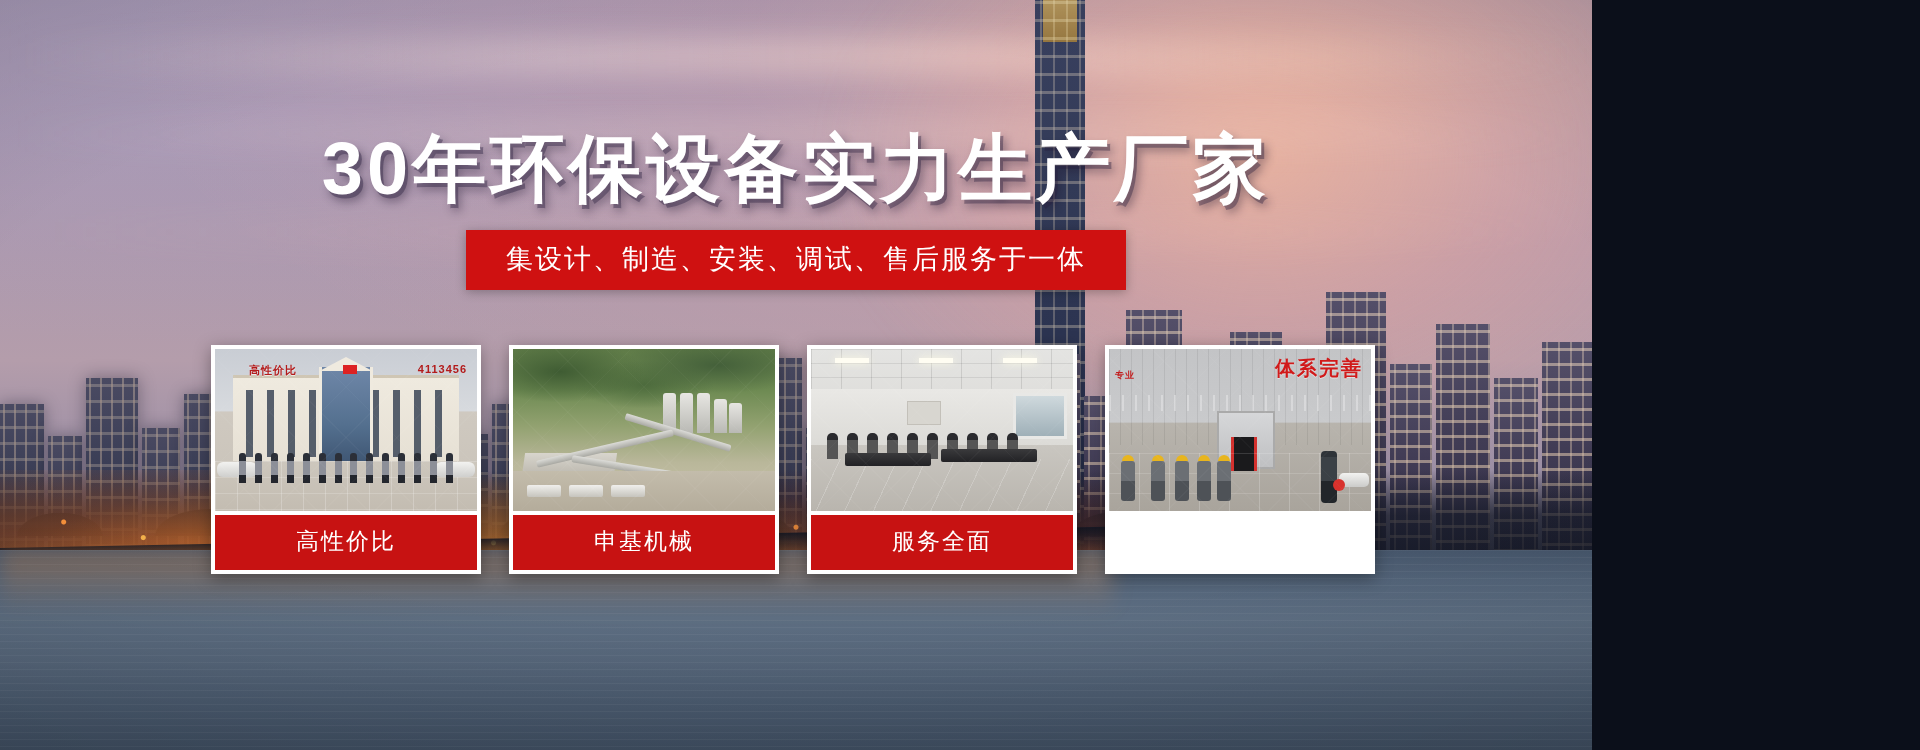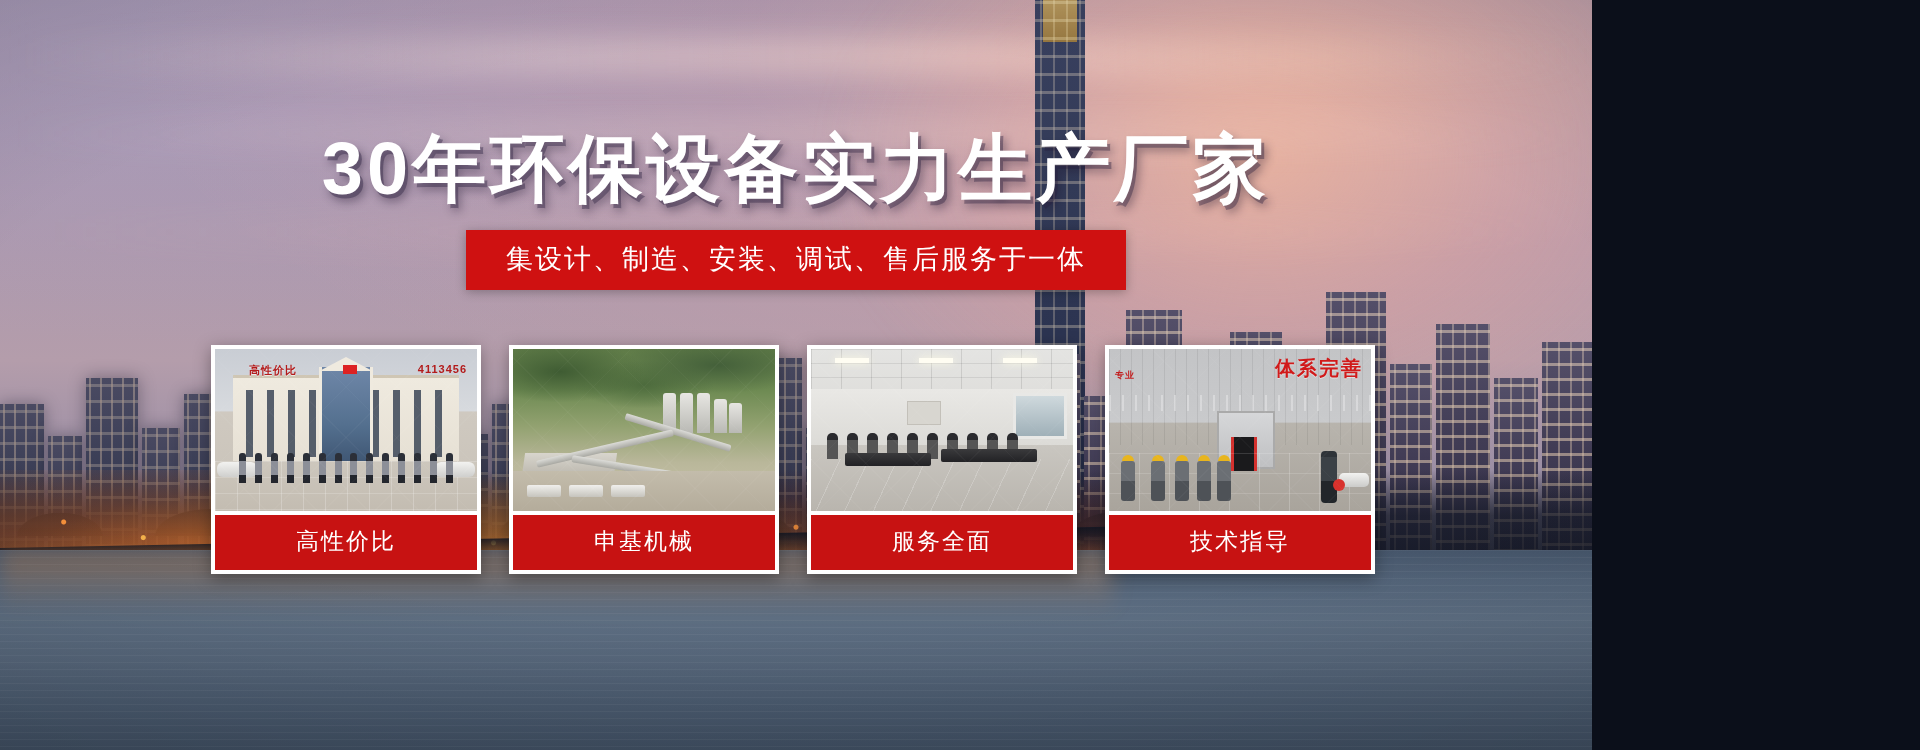--- a/index.html
+++ b/index.html
@@ -559,18 +559,17 @@
             </div>
           <div class="wk w5">
               <span class="hat"></span>
               <span class="bod"></span>
             </div>
           <div class="car"></div>
           <div class="boss"></div>
           <div class="helmet"></div>
           <div class="wm"></div>
         </div>
-        <span class="cap">技术指导</span>
       </div>
 
     </div>
   </div>
 </div>
 
 </body></html>

